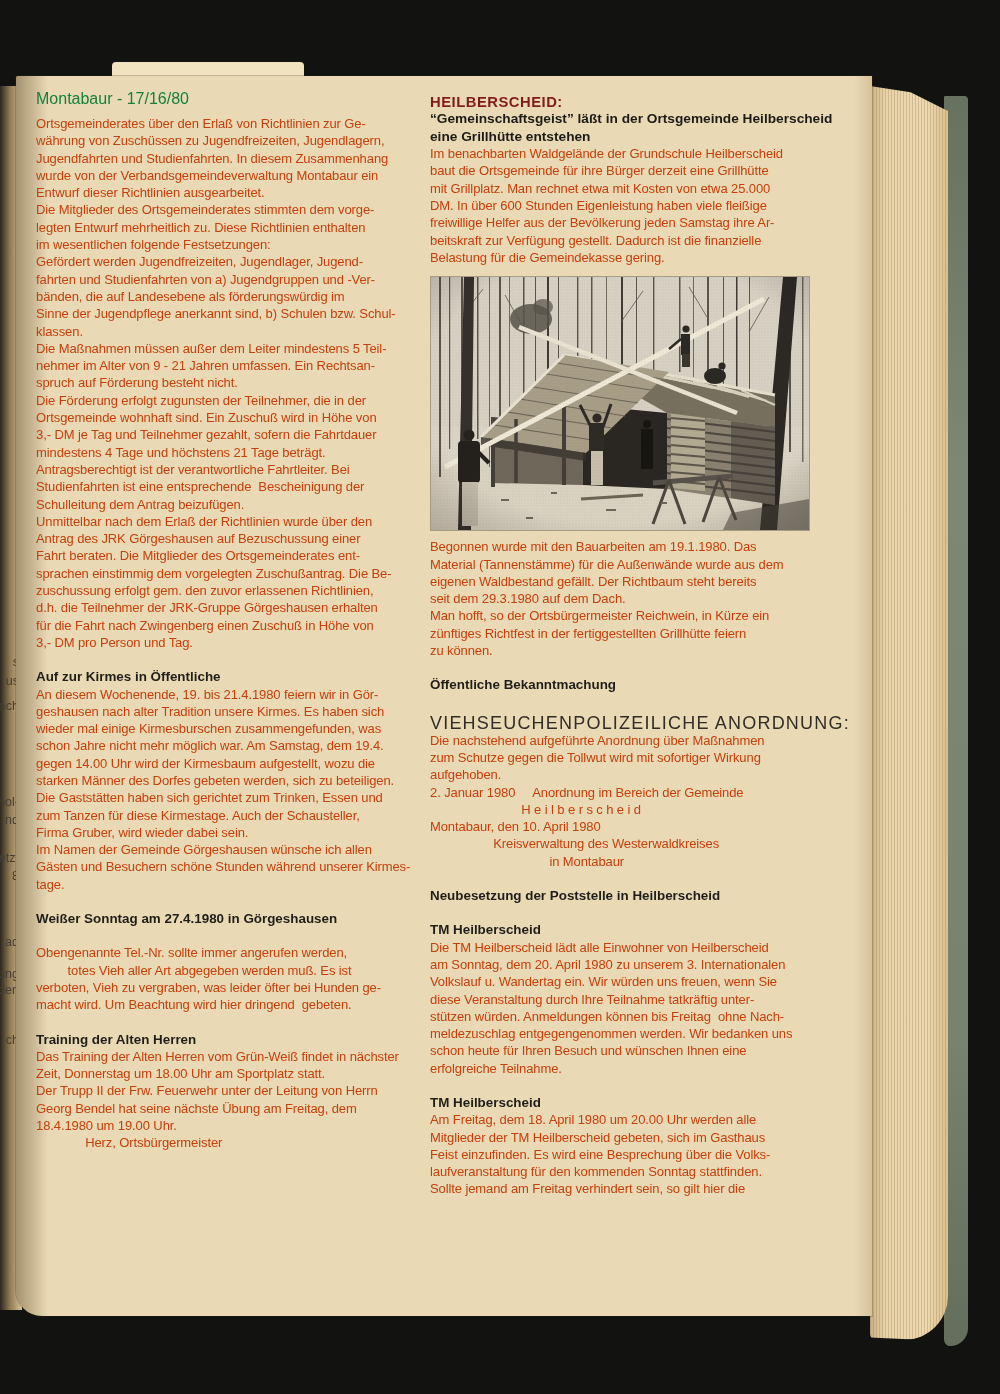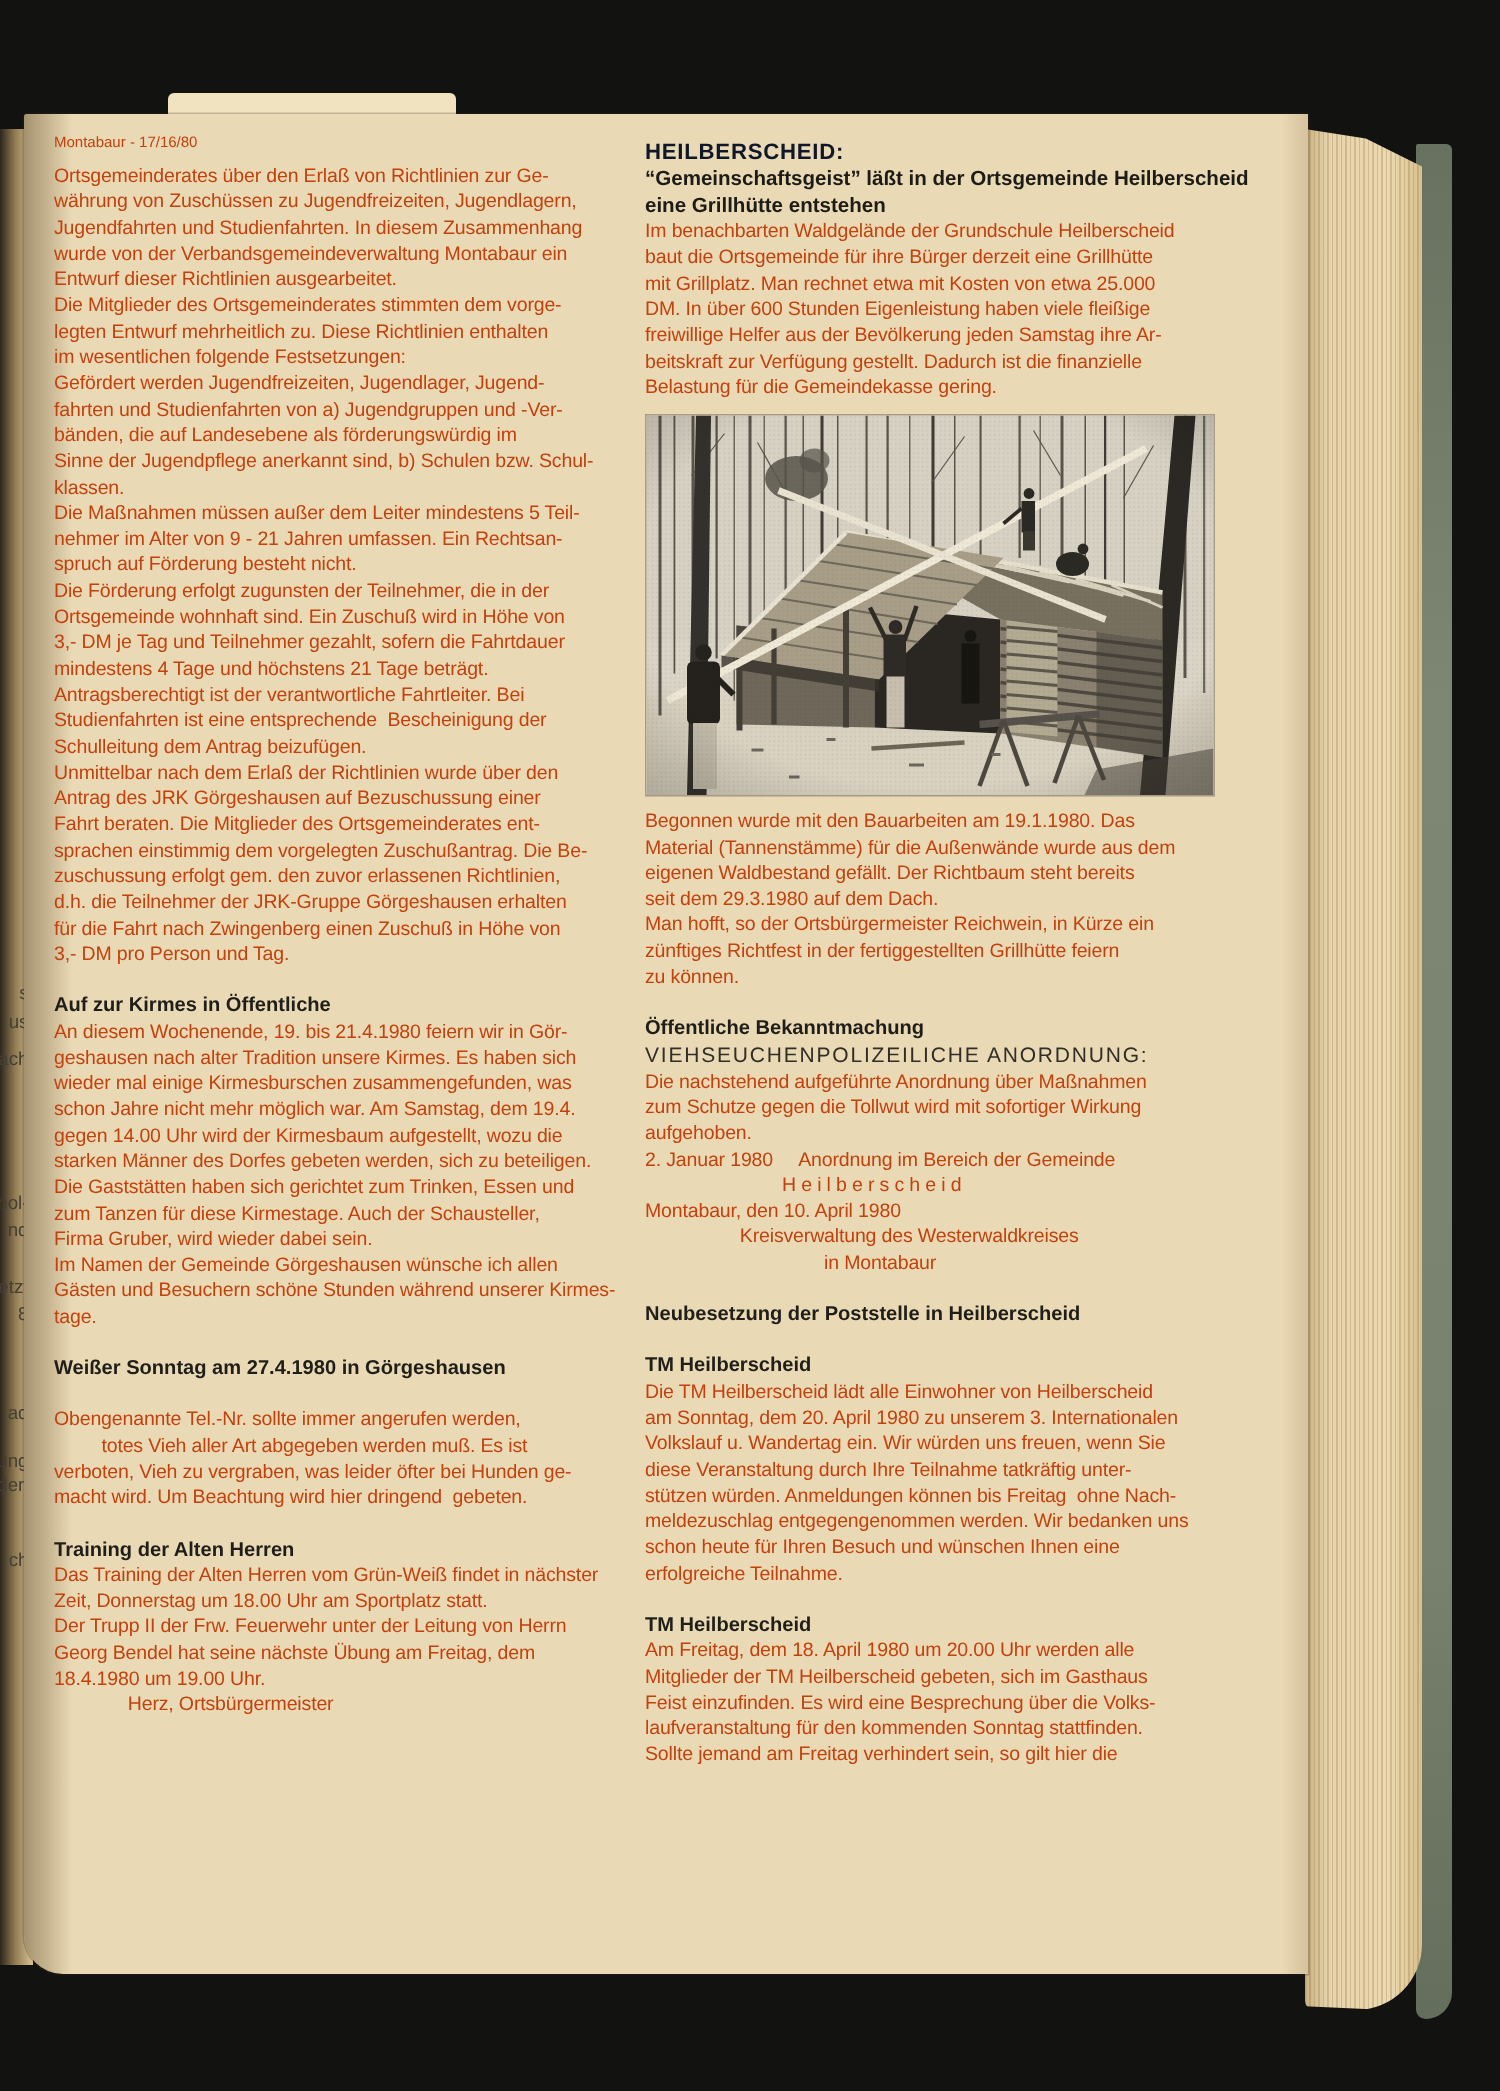--- a/index.html
+++ b/index.html
@@ -34,28 +34,28 @@
         box-shadow:0 0 0 1px rgba(60,45,20,.25);}
   .page::before{content:"";position:absolute;left:0;top:0;bottom:0;width:32px;border-radius:inherit;
         background:linear-gradient(to right,rgba(88,66,34,.48),rgba(88,66,34,0));}
   .page::after{content:"";position:absolute;right:0;top:0;bottom:0;width:18px;
         background:linear-gradient(to left,rgba(120,90,45,.18),rgba(120,90,45,0));}
 
   .col{position:absolute;}
   .col-left{left:20px;top:14px;width:398px;}
   .col-right{left:414px;top:14px;width:426px;}
 
-  .doc-header{font-size:10px;color:#c2410c;margin:0 0 7px 0;}
+  .doc-header{font-size:16px;color:#15803d;margin:0 0 7px 0;}
   .para{white-space:pre-wrap;font-size:13px;line-height:17.3px;letter-spacing:-.1px;color:#c2410c;}
   .block{margin-top:17px;}
   .block.first{margin-top:4px;}
   .block-heading{font-weight:bold;font-size:13.4px;line-height:17.3px;color:#201e19;}
-  .main-heading{font-weight:bold;font-size:14.8px;letter-spacing:.5px;color:#0f172a;margin:0;}
+  .main-heading{font-weight:bold;font-size:14.8px;letter-spacing:.5px;color:#7f1d1d;margin:0;}
   .sub-heading{font-weight:bold;white-space:pre-wrap;font-size:13.7px;line-height:17.6px;color:#1d1b16;}
-  .caps-line{font-size:14px;letter-spacing:1.2px;line-height:18px;color:#312e27;}
+  .caps-line{font-size:18px;letter-spacing:1.2px;line-height:18px;color:#312e27;margin-top:20px;}
 
   .photo{width:380px;height:255px;margin:10px 0 7px 0;border:1px solid #a79c83;box-sizing:border-box;
          background:#d6d0c2;}
   .photo svg{display:block;width:100%;height:100%;}
 </style>
 </head>
 <body>
 
 <div class="scene">
 

